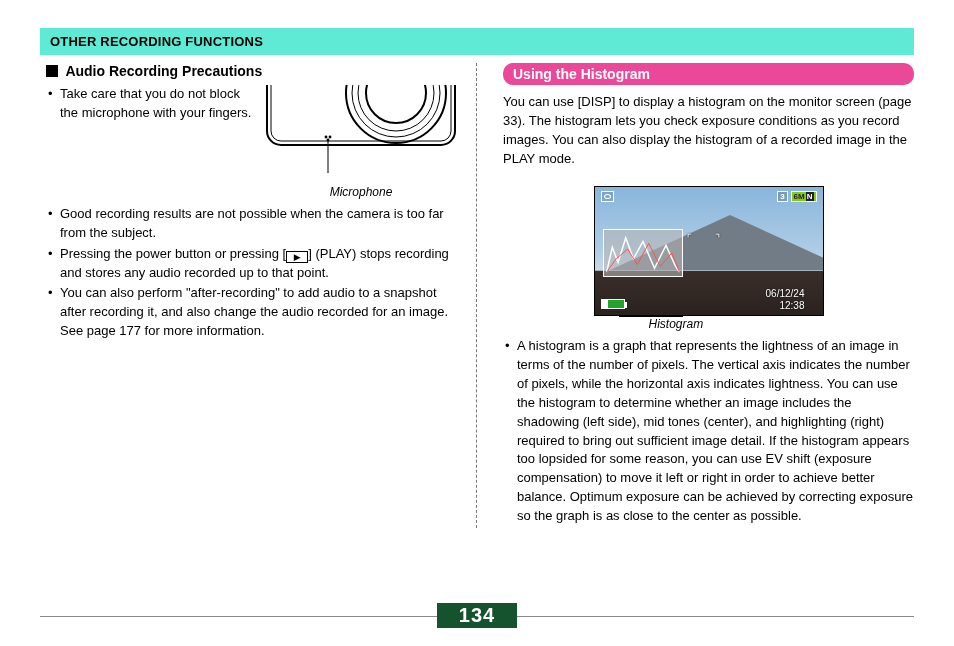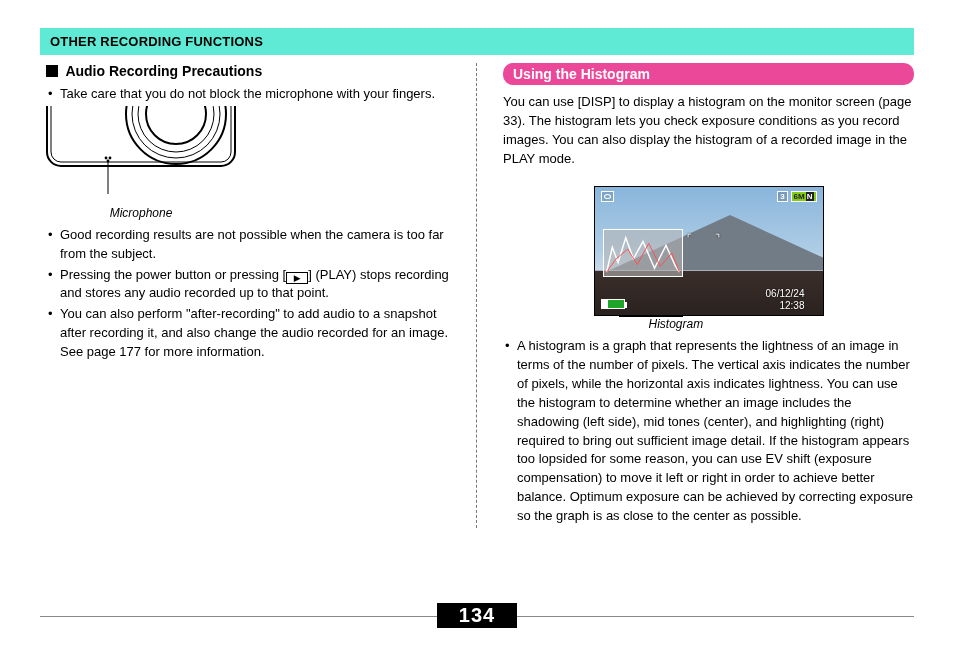--- a/index.html
+++ b/index.html
@@ -59,23 +59,23 @@
     margin-bottom: 2px;
   }
   .bullets li::before {
     content: "•";
     position: absolute;
     left: 2px;
     top: 0;
   }
   .row-fig {
     display: flex;
+    gap: 10px;
     align-items: flex-start;
     margin-bottom: 6px;
-    flex-direction: column;
   }
   .row-fig .bullets { flex: 1; }
   .mic-fig {
     width: 190px;
     text-align: center;
   }
   .mic-caption {
     font-style: italic;
     font-size: 12px;
     margin-top: 2px;
@@ -213,21 +213,21 @@
     text-align: center;
   }
   .footer .rule {
     border-top: 1px solid #888;
     position: absolute;
     left: 0; right: 0; top: 13px;
     z-index: 0;
   }
   .footer .pagenum {
     display: inline-block;
-    background: #000000;
+    background: #14532d;
     color: #fff;
     font-weight: bold;
     font-size: 20px;
     padding: 1px 22px;
     position: relative;
     z-index: 1;
     letter-spacing: 1px;
   }
 </style>
 </head>

